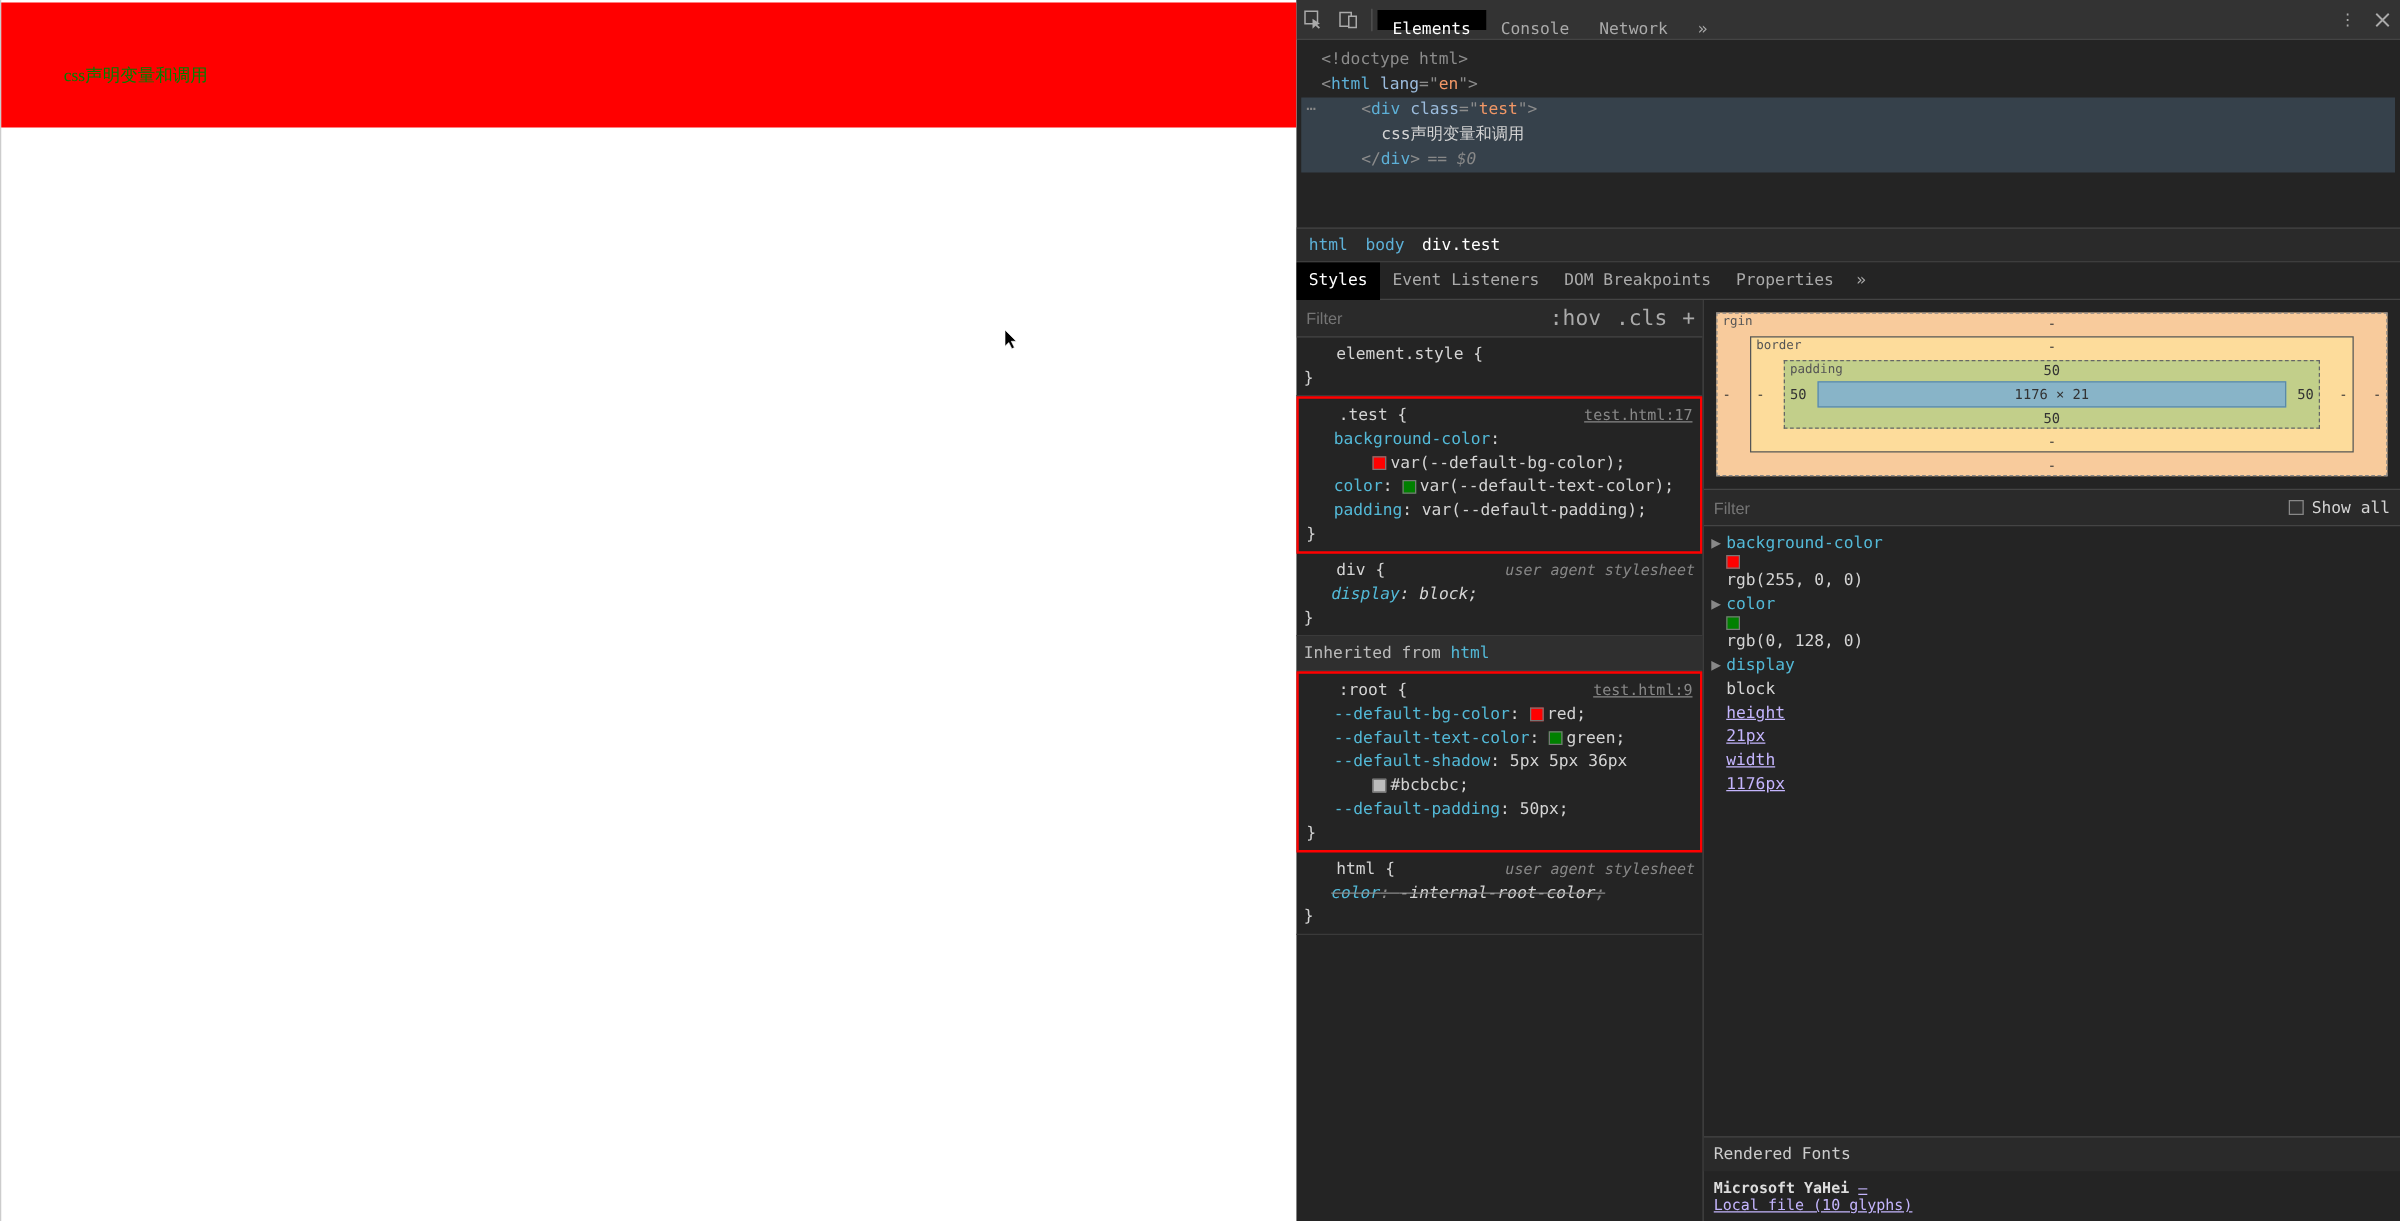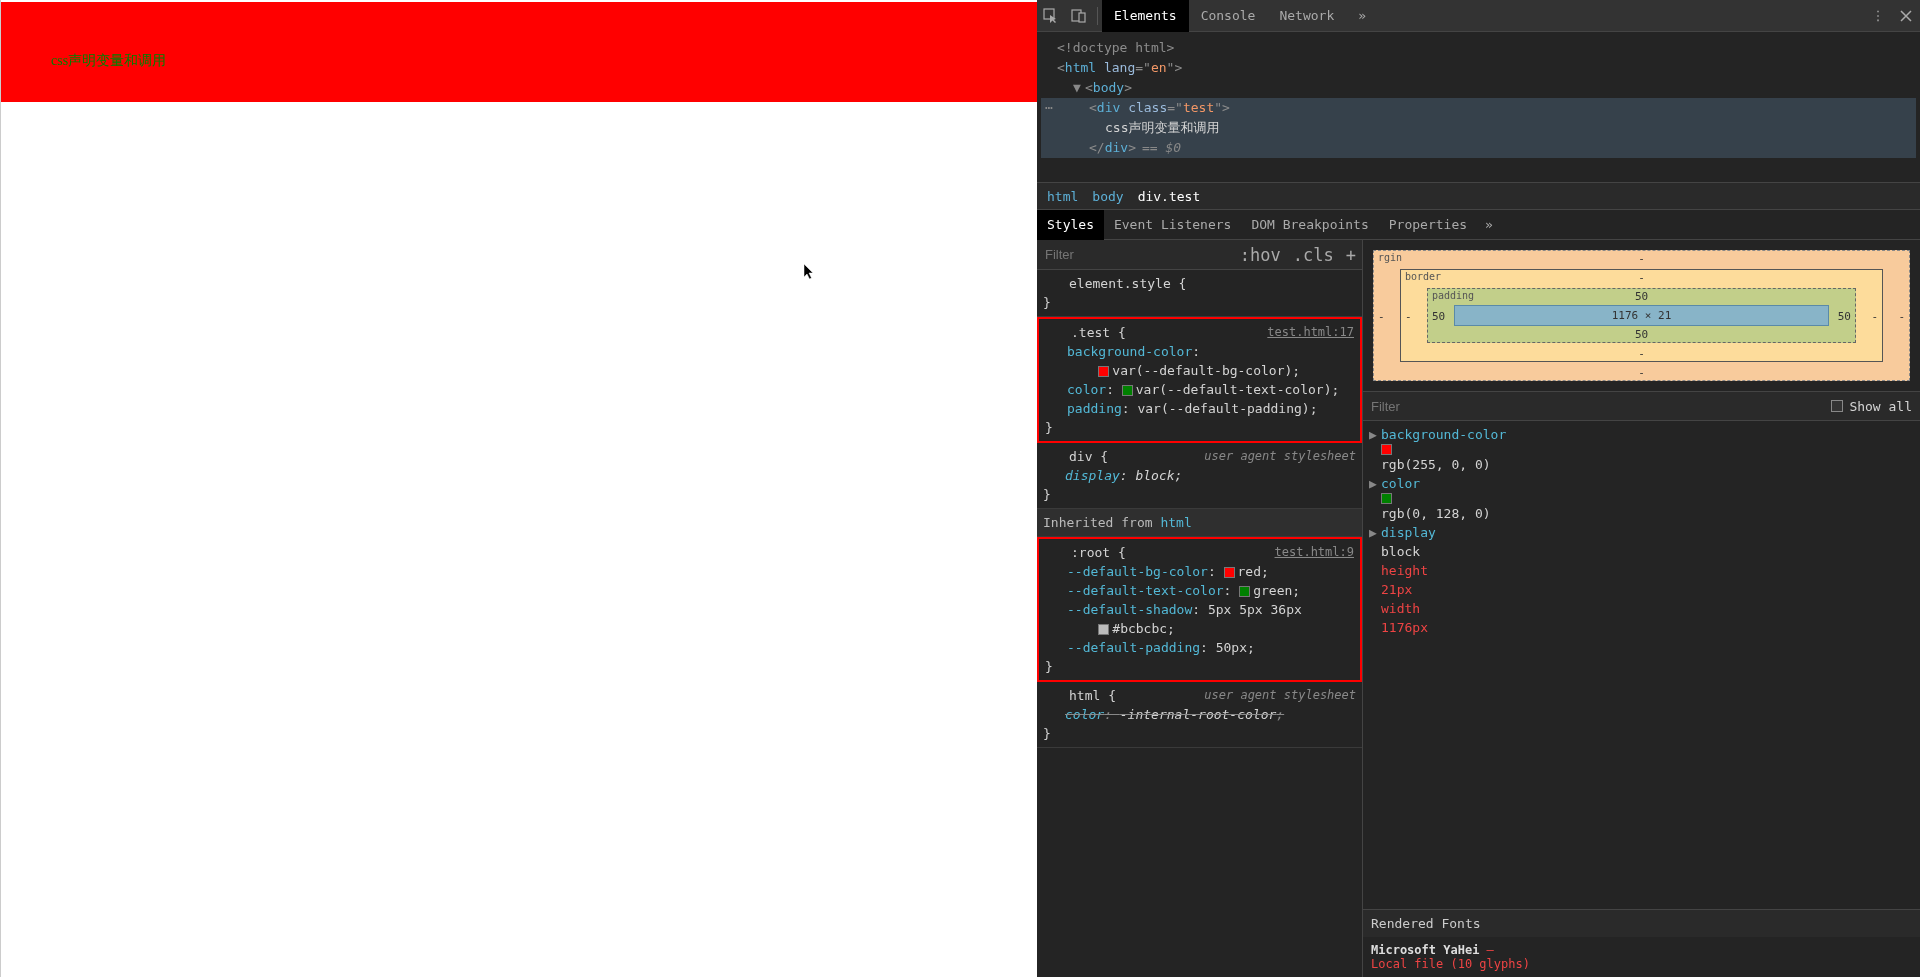--- a/index.html
+++ b/index.html
@@ -5,21 +5,21 @@
 * { margin: 0; padding: 0; box-sizing: border-box; }
 body { font-family: "Microsoft YaHei", Arial, sans-serif; background: #fff; overflow: hidden; }
 .app { display: flex; width: 1920px; height: 977px; }
 .viewport { width: 1037px; height: 977px; background: #fff; position: relative; border-left: 1px solid #ccc; }
 .test-div { background: #ff0000; color: #008000; padding: 50px 50px 32px 50px; font-size: 14px; font-family: "Microsoft YaHei"; margin-top: 2px; }
 .cursor { position: absolute; left: 803px; top: 264px; font-size: 14px; color: #000; pointer-events: none; }
 .devtools { flex: 1; background: #242424; color: #d4d4d4; font-family: Consolas, Menlo, monospace; font-size: 13px; display: flex; flex-direction: column; }
 .tabbar { height: 32px; background: #333; display: flex; align-items: center; border-bottom: 1px solid #444; }
 .tabbar-icon { width: 28px; height: 32px; display: flex; align-items: center; justify-content: center; color: #aaa; cursor: pointer; }
 .tabbar-sep { width: 1px; height: 18px; background: #555; margin: 0 4px; }
-.main-tab { padding: 0 12px; height: 32px; line-height: 32px; color: #aaa; cursor: pointer; }
+.main-tab { padding: 0 12px; height: 16px; line-height: 32px; color: #aaa; cursor: pointer; }
 .main-tab.active { background: #000; color: #fff; }
 .tabbar-spacer { flex: 1; }
 .dom-tree { padding: 6px 4px; font-size: 13px; line-height: 20px; min-height: 150px; }
 .dom-line { white-space: pre; }
 .dom-indent-1 { padding-left: 16px; }
 .dom-indent-2 { padding-left: 32px; }
 .dom-indent-3 { padding-left: 48px; }
 .dom-indent-4 { padding-left: 64px; }
 .tag-punc { color: #8c8c8c; }
 .tag-name { color: #5db0d7; }
@@ -69,21 +69,21 @@
 .bm-num.l { left: 4px; top: 50%; transform: translateY(-50%); }
 .bm-num.r { right: 4px; top: 50%; transform: translateY(-50%); }
 .cfilter-row { height: 30px; display: flex; align-items: center; padding: 0 8px; border-top: 1px solid #444; border-bottom: 1px solid #444; background: #2a2a2a; }
 .cfilter-input { flex: 1; background: transparent; border: none; color: #ccc; font-size: 13px; outline: none; }
 .checkbox { width: 12px; height: 12px; border: 1px solid #888; margin-right: 6px; background: #333; }
 .computed-list { flex: 1; overflow-y: auto; padding: 4px 6px; font-size: 13px; line-height: 19px; }
 .comp-row { display: flex; align-items: center; }
 .comp-arrow { color: #888; width: 12px; }
 .comp-prop { color: #53b9d7; }
 .comp-val-row { padding-left: 12px; display: flex; align-items: flex-start; flex-direction: column; }
-.muted { color: #ef4444; }
+.muted { color: #c4b5fd; text-decoration: underline; }
 .rendered-hdr { padding: 6px 8px; border-top: 1px solid #444; color: #ccc; font-size: 13px; background: #2a2a2a; }
 .rendered-body { padding: 6px 8px; font-size: 12px; }
 .rf-name { font-weight: bold; color: #ddd; }
 svg { display: block; }
 </style>
 </head>
 <body>
 
 <div class="app">
   <div class="viewport">
@@ -119,21 +119,20 @@
       <div class="tabbar-icon">
         <svg width="12" height="12" viewBox="0 0 12 12">
             <path d="M1 1 L11 11 M11 1 L1 11" stroke="#aaa" stroke-width="1.5"></path>
           </svg>
       </div>
     </div>
 
     <div class="dom-tree">
       <div class="dom-line dom-indent-1"><span class="tag-punc">&lt;!doctype html&gt;</span></div>
       <div class="dom-line dom-indent-1"><span class="tag-punc">&lt;</span><span class="tag-name">html</span> <span class="tag-attr">lang</span><span class="tag-punc">="</span><span class="tag-val">en</span><span class="tag-punc">"&gt;</span></div>
-      <div class="dom-line dom-indent-2"><span class="arrow">▼</span><span class="tag-punc">&lt;</span><span class="tag-name">body</span><span class="tag-punc">&gt;</span></div>
       <div class="dom-selected">
         <span class="prefix-dots">⋯</span>
         <div class="dom-line dom-indent-3"><span class="tag-punc">&lt;</span><span class="tag-name">div</span> <span class="tag-attr">class</span><span class="tag-punc">="</span><span class="tag-val">test</span><span class="tag-punc">"&gt;</span></div>
         <div class="dom-line dom-indent-4">css声明变量和调用</div>
         <div class="dom-line dom-indent-3"><span class="tag-punc">&lt;/</span><span class="tag-name">div</span><span class="tag-punc">&gt;</span><span class="dom-eq">== $0</span></div>
       </div>
     </div>
 
     <div class="crumbs">
       <span class="crumb">html</span>

